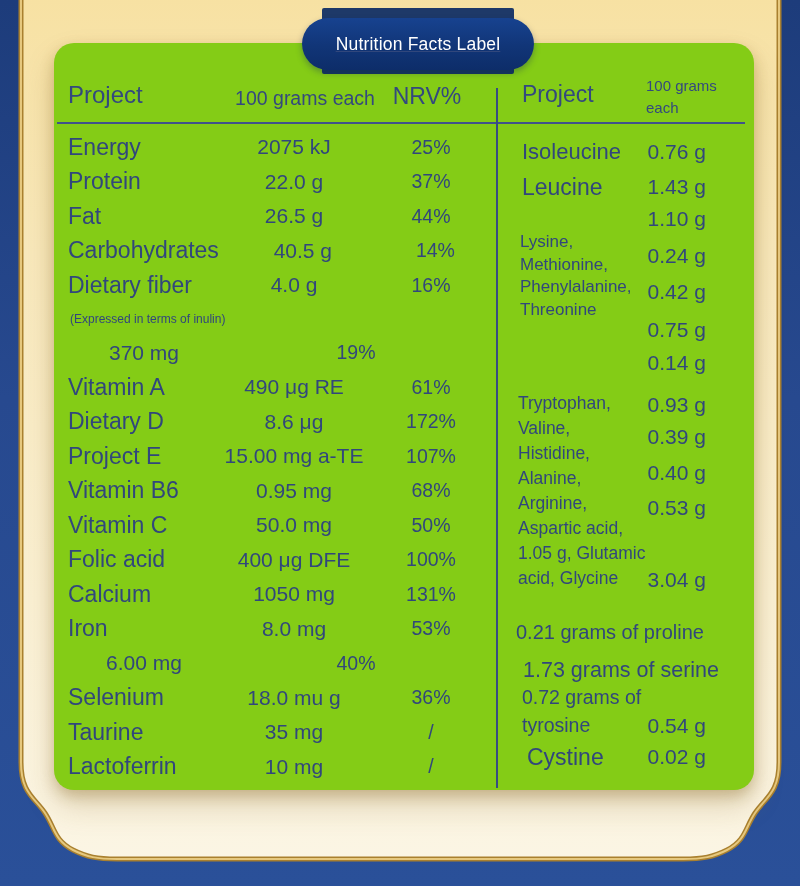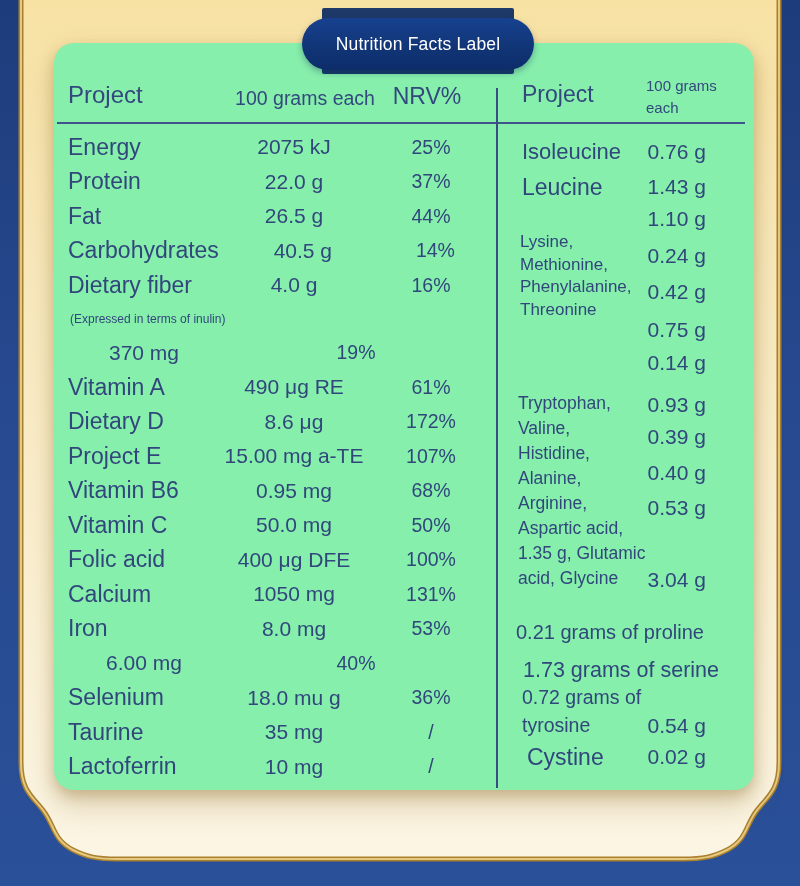--- a/index.html
+++ b/index.html
@@ -8,36 +8,37 @@
     position:relative;
     font-family:"Liberation Sans","DejaVu Sans",sans-serif;
     background:linear-gradient(180deg,#1d3c7b 0%,#27498f 45%,#2a5099 100%);
     color:#31477c;
   }
   svg.frame { position:absolute; left:0; top:0; z-index:0; }
 
   
   .card {
     position:absolute; left:54px; top:43px; width:700px; height:747px;
-    background:#86efac; border-radius:20px; z-index:1;
+    background:#84cc16; border-radius:20px; z-index:1;
     box-shadow:0 6px 14px rgba(130,95,25,.30), 0 16px 30px rgba(130,95,25,.22);
   }
 
   
   .badge-wrap { position:absolute; left:302px; top:8px; width:232px; height:66px; z-index:2; }
   .badge-rect {
     position:absolute; left:20px; top:0; width:192px; height:66px;
     background:#0b2a63; opacity:.92; border-radius:2px;
   }
   .badge-pill {
     position:absolute; left:0; top:10px; width:232px; height:52px;
     border-radius:26px;
     background:linear-gradient(180deg,#17428f 0%,#113577 55%,#0d2d69 100%);
     display:flex; align-items:center; justify-content:center;
     box-shadow:0 3px 6px rgba(20,40,90,.35);
+    text-decoration:underline;
   }
   .badge-label { color:#ffffff; font-size:17.5px; font-weight:500; letter-spacing:.2px; }
 
   
   .hdr { position:absolute; color:#33497e; }
   .hdr-project-left  { left:14px;  top:38px;  font-size:24px; }
   .hdr-amount-left   { left:171px; top:44px;  width:160px; text-align:center; font-size:19.5px; }
   .hdr-nrv           { left:323px; top:40px;  width:100px; text-align:center; font-size:23px; }
   .hdr-project-right { left:468px; top:38px;  font-size:23px; }
   .hdr-amount-right  { left:592px; top:32px;  width:82px; font-size:15px; line-height:22px; }
@@ -213,21 +214,21 @@
   <div class="amino-block r-g1">Lysine,
 Methionine,
 Phenylalanine,
 Threonine</div>
   <div class="amino-block r-g2">Tryptophan,
 Valine,
 Histidine,
 Alanine,
 Arginine,
 Aspartic acid,
-1.35 g, Glutamic
+1.05 g, Glutamic
 acid, Glycine</div>
   <div class="ritem r-proline">0.21 grams of proline</div>
   <div class="ritem r-serine">1.73 grams of serine</div>
   <div class="r-tyr amino-block">0.72 grams of tyrosine</div>
   <div class="ritem r-cys">Cystine</div>
 
   <div class="rv v0">0.76 g</div>
   <div class="rv v1">1.43 g</div>
   <div class="rv v2">1.10 g</div>
   <div class="rv v3">0.24 g</div>

